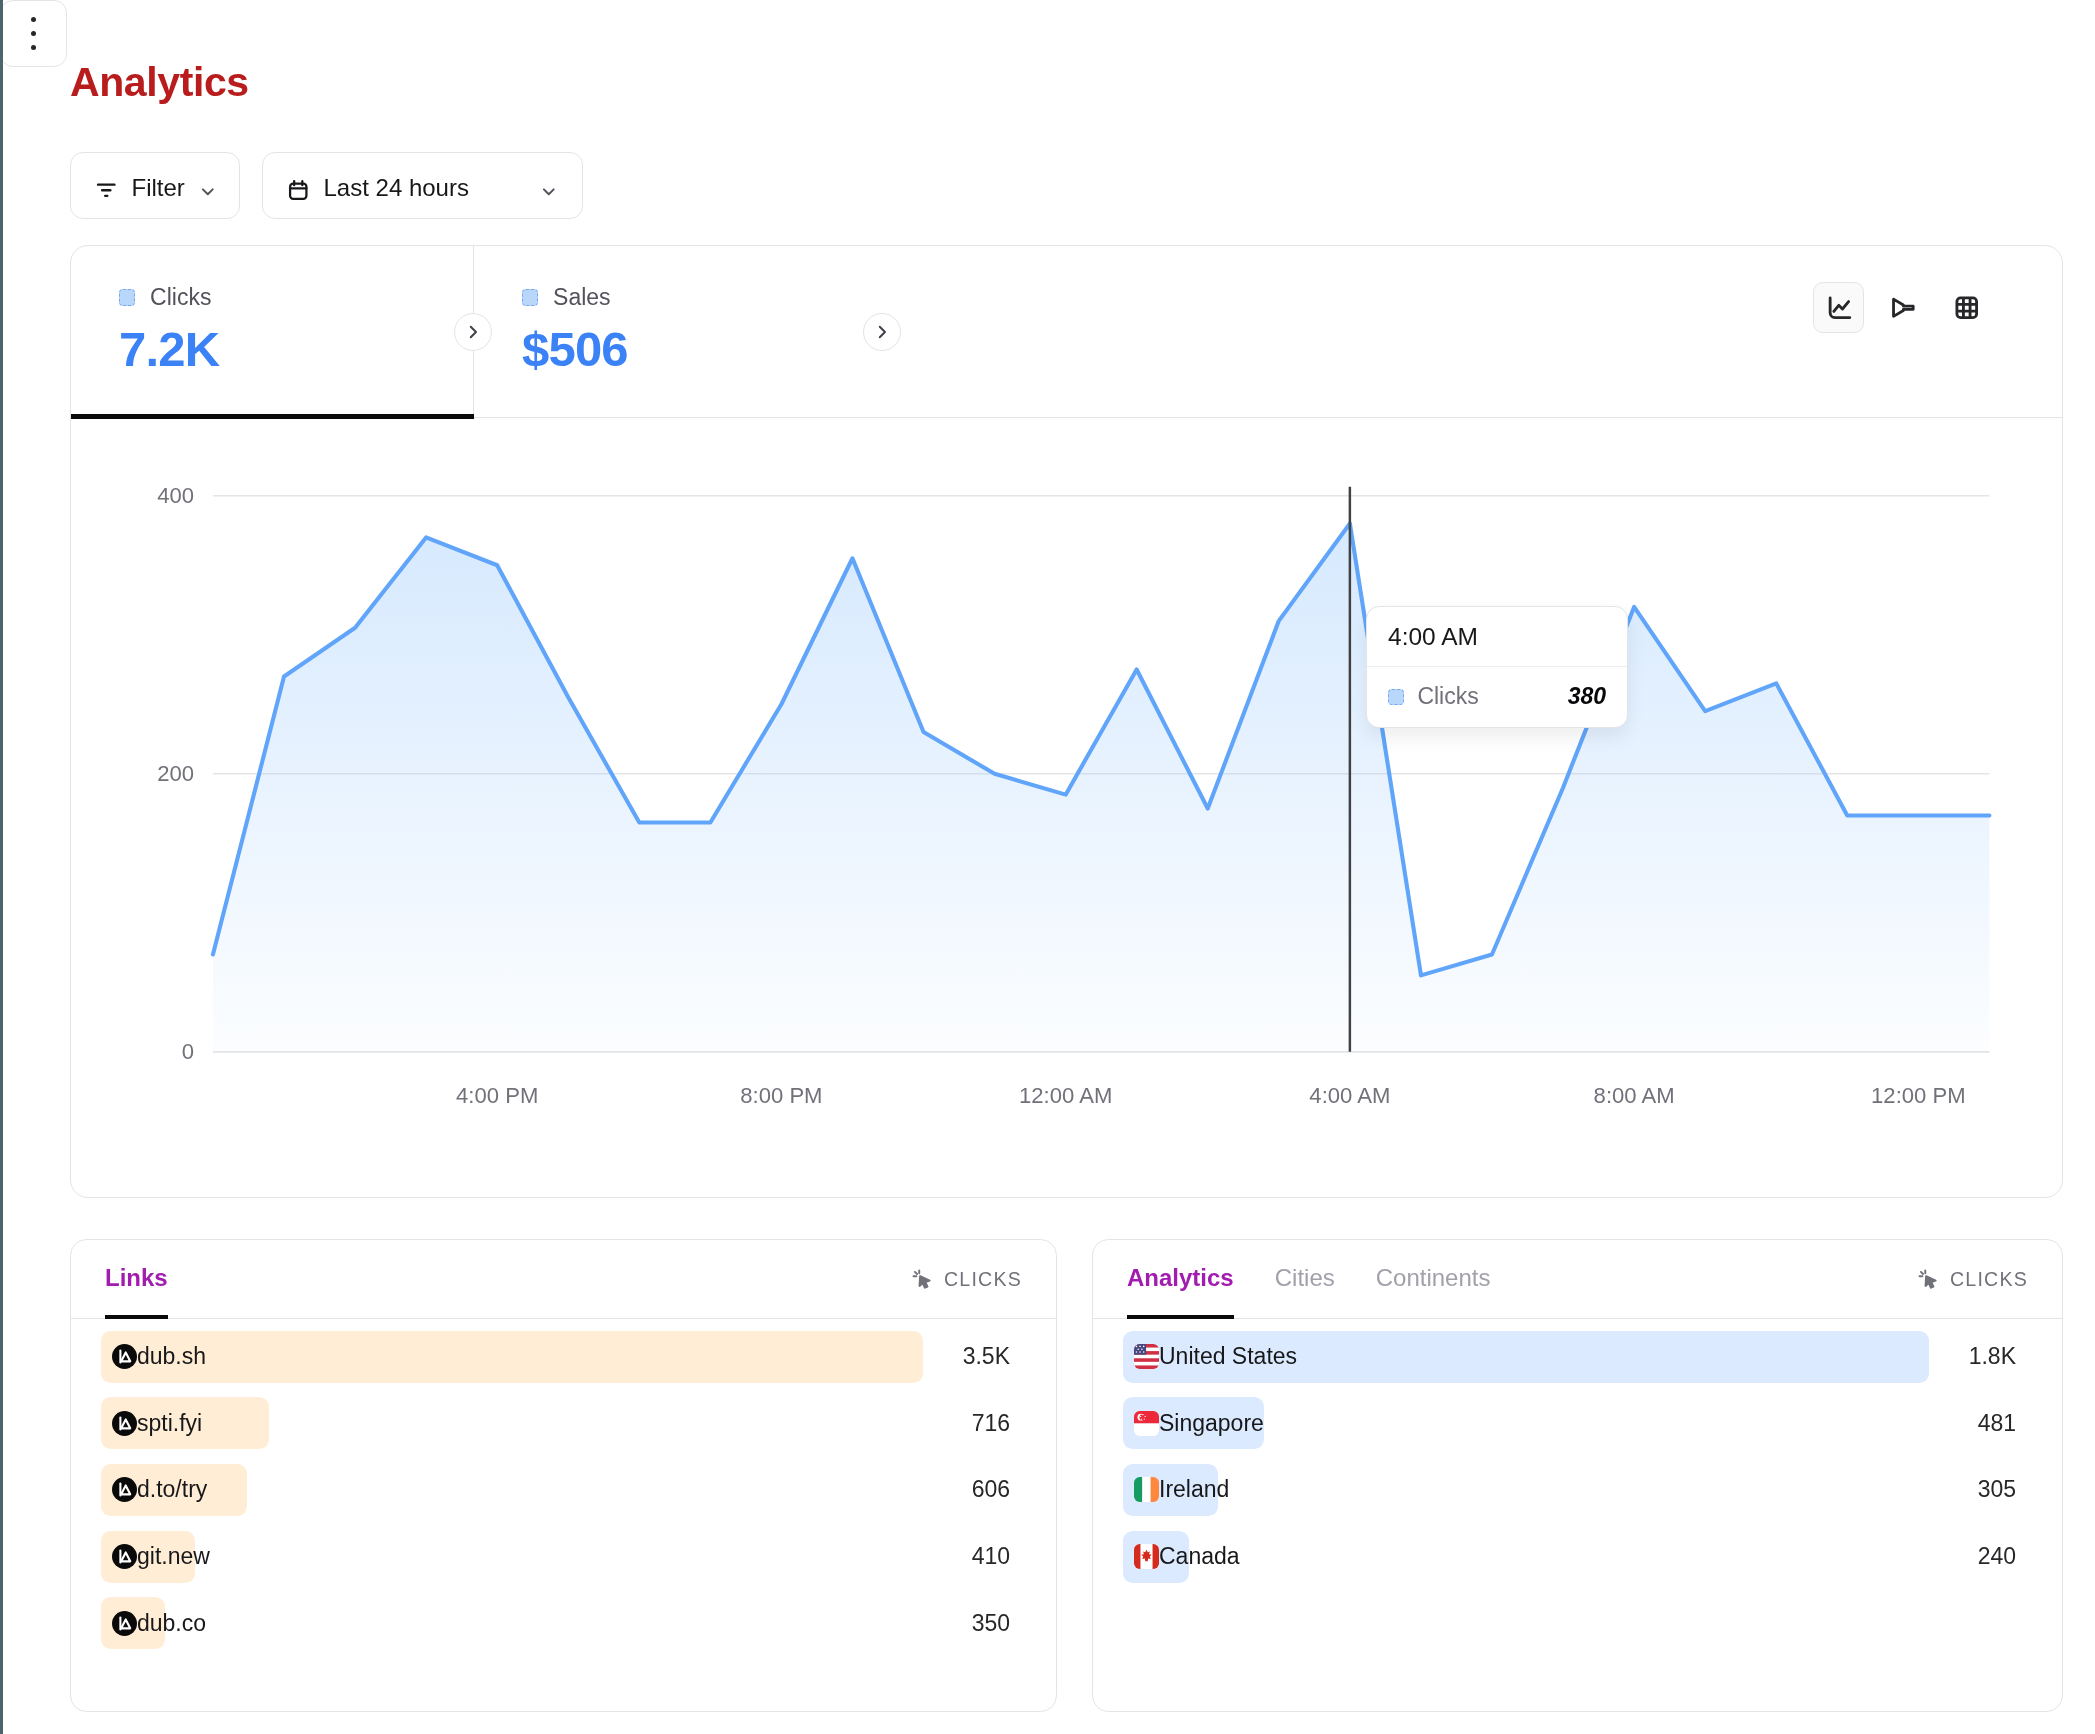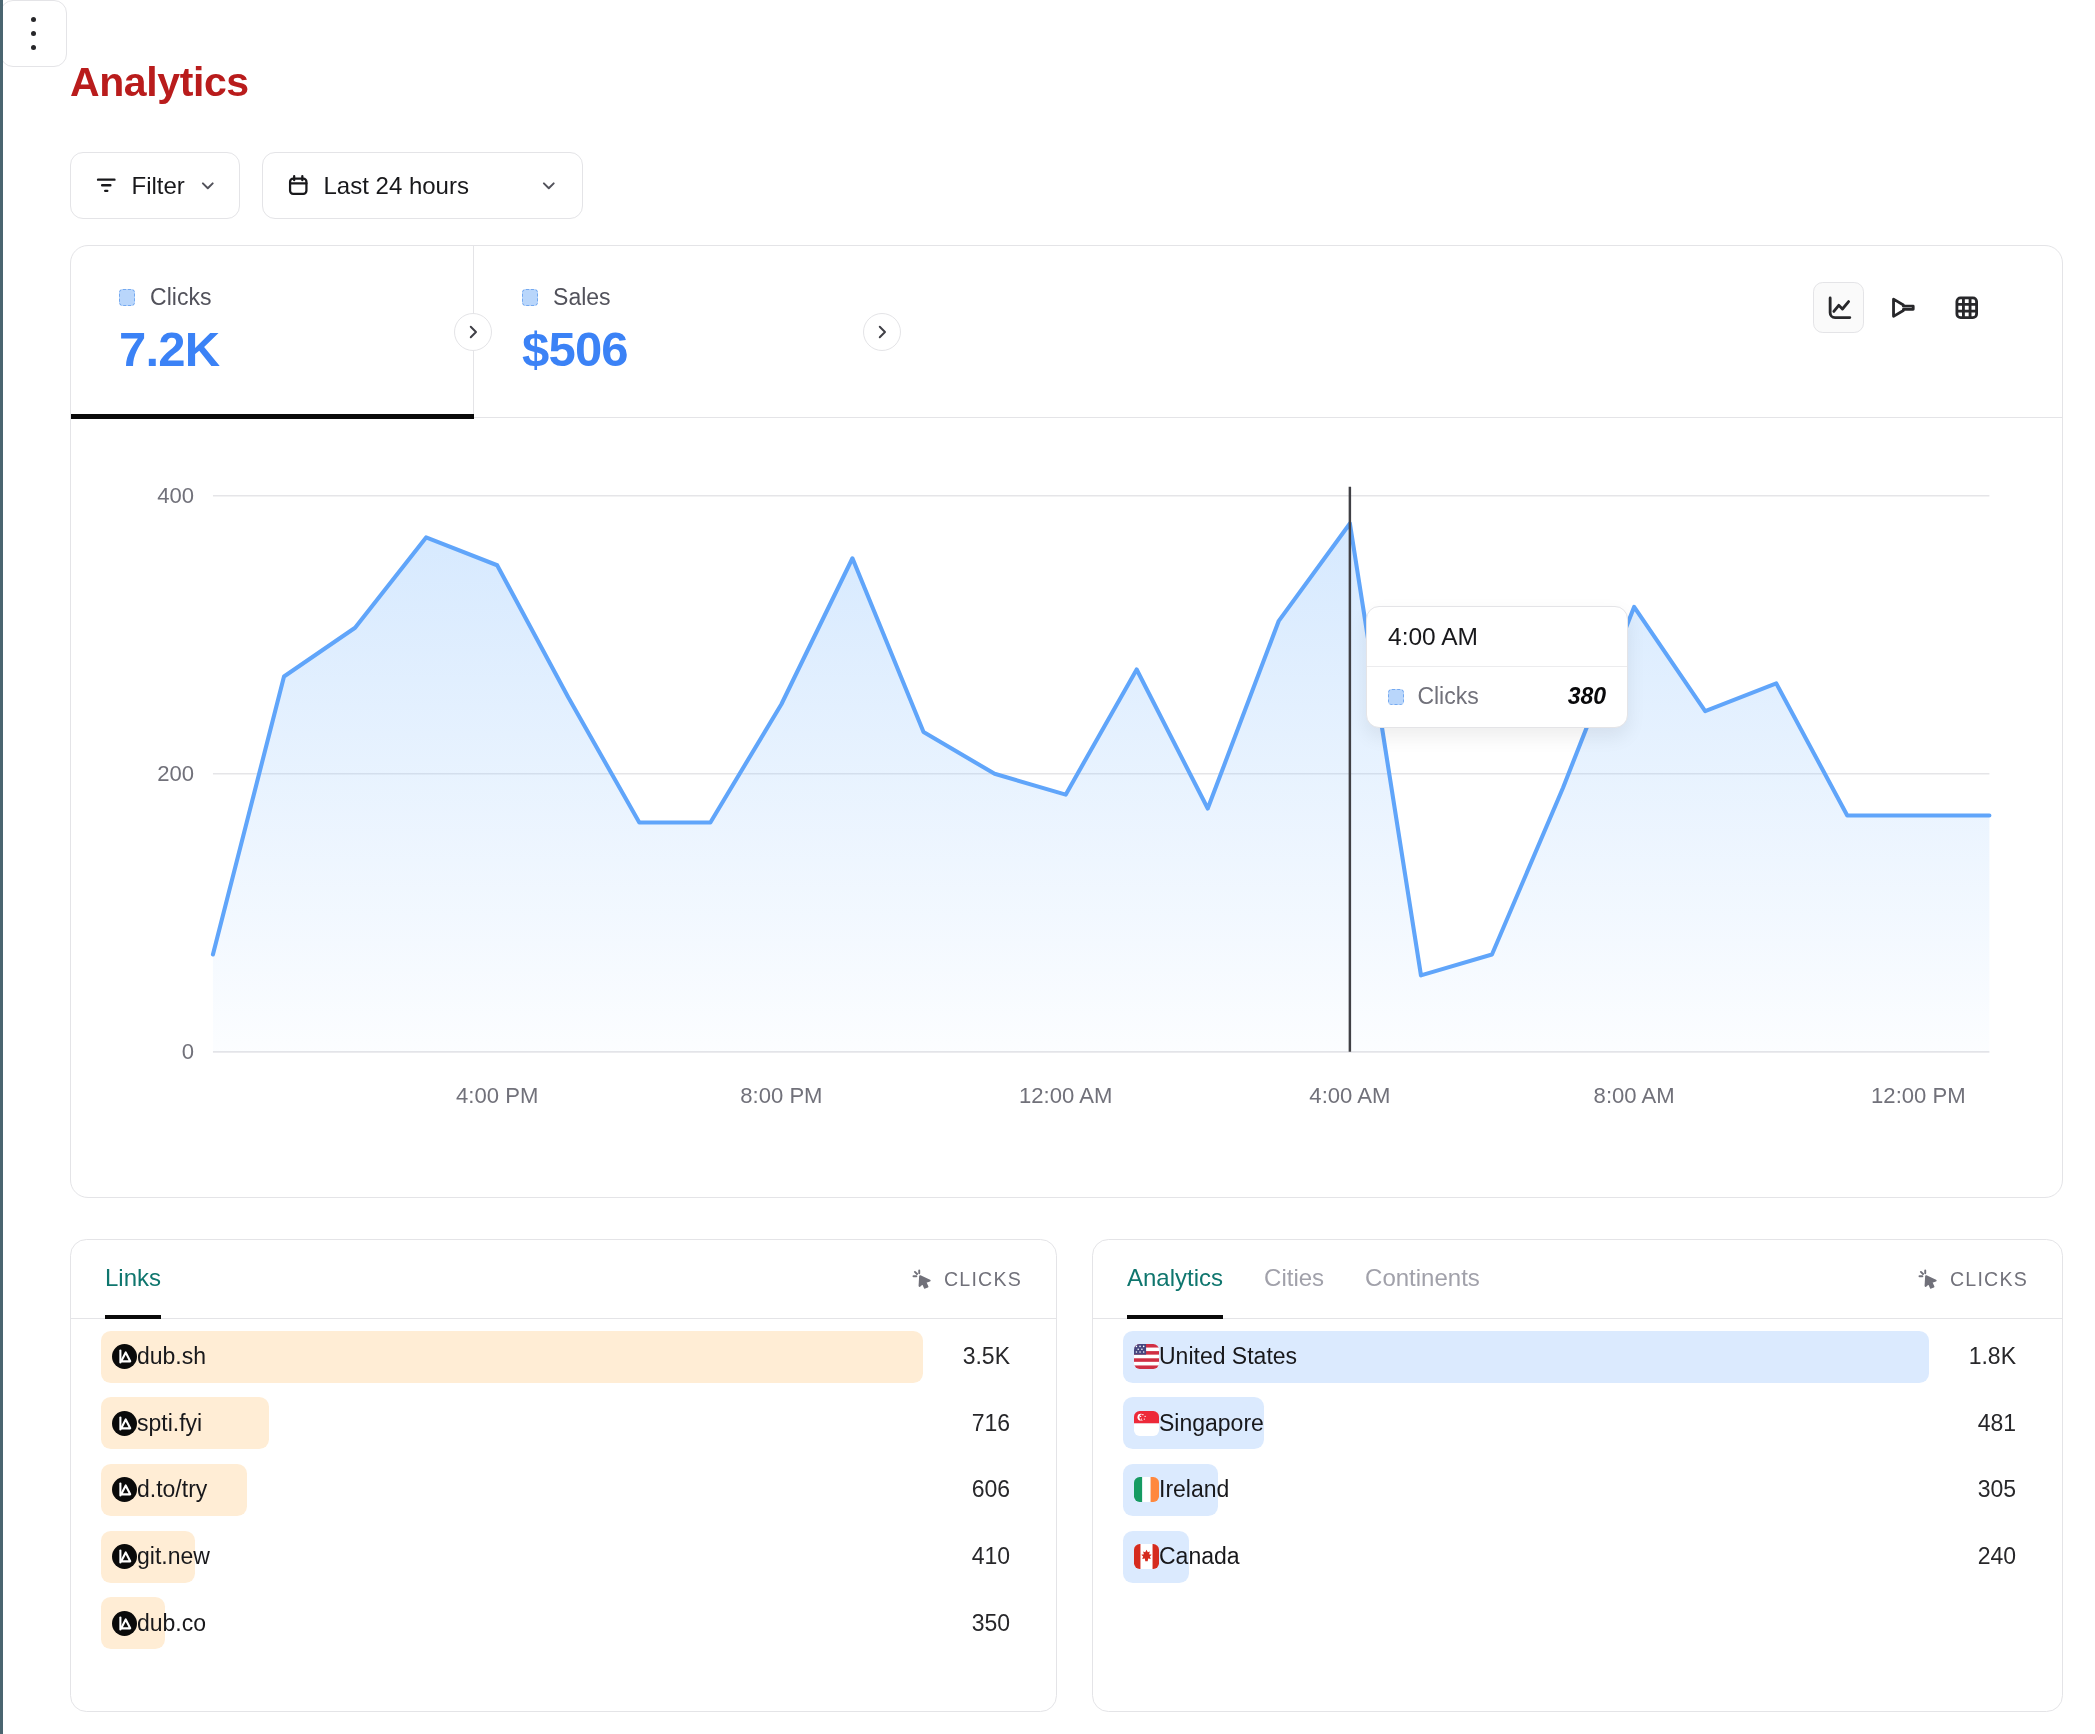--- a/index.html
+++ b/index.html
@@ -4,21 +4,21 @@
 <style>
   * { margin:0; padding:0; box-sizing:border-box; }
   html,body { width:2096px; height:1735px; background:#fff;
     font-family:"Liberation Sans", sans-serif; color:#18181b; overflow:hidden; }
   #page { position:relative; width:2096px; height:1735px; background:#fff; }
   #edge-strip { position:absolute; left:0; top:0; width:3.3px; height:100%; background:#4a6570; }
 
   .h1 { position:absolute; left:70px; top:59px; font-size:41px; font-weight:700; color:#b91c1c; letter-spacing:-0.4px; }
 
   .btn { position:absolute; height:67px; border:1.6px solid #e4e4e7; border-radius:13px; background:#fff;
-    display:flex; align-items:center; gap:13px; padding:8px 23px; font-size:24px; font-weight:500; color:#18181b; cursor:pointer; }
+    display:flex; align-items:flex-end; gap:13px; padding:16px 23px; font-size:24px; font-weight:500; color:#18181b; cursor:pointer; }
   #filter-btn { left:70px; top:152px; width:170px; }
   #date-btn { left:262px; top:152px; width:321px; }
   #date-btn .spacer { flex:1; }
   #kebab-btn { left:1994px; top:152px; width:67px; height:67px; border:1.6px solid #e4e4e7; border-radius:13px;
     background:#fff; display:flex; flex-direction:column; align-items:center; justify-content:center; gap:8.2px; cursor:pointer;}
   #kebab-btn i { width:5.7px; height:5.7px; border-radius:50%; background:#27272a; }
 
   .icon { flex:0 0 auto; display:inline-flex; }
   svg { display:block; }
 
@@ -47,21 +47,21 @@
     box-shadow:0 8.2px 19.6px rgba(0,0,0,.07); z-index:5; }
   #chart-tooltip .tip-head { padding:16.4px 21px 14.7px; font-size:24.5px; font-weight:500; color:#18181b; border-bottom:1.6px solid #ececee; }
   #chart-tooltip .tip-row { padding:16.4px 21px; display:flex; align-items:center; gap:13px; }
   #chart-tooltip .tip-row .lbl { font-size:23px; color:#71717a; flex:1; }
   #chart-tooltip .tip-row .val { font-size:23px; font-weight:700; color:#09090b;font-style:italic; }
 
   .panel { position:absolute; top:1239px; height:473px; border:1.6px solid #e4e4e7; border-radius:16.4px; background:#fff; }
   #links-panel { left:70px; width:987px; }
   #countries-panel { left:1092px; width:971px; }
   .panel-head { height:79px; border-bottom:1.6px solid #e4e4e7; display:flex; align-items:center; padding:0 34px; gap:41px; }
-  .panel-tab { height:79px; display:flex; align-items:center; font-size:24px; font-weight:400; color:#0f766e;
+  .panel-tab { height:79px; display:flex; align-items:center; font-size:24px; font-weight:700; color:#a21caf;
     border-bottom:4.1px solid transparent; margin-bottom:-1.6px; cursor:pointer; }
   .panel-tab.inactive { color:#a1a1aa; font-weight:500; }
   .panel-tab.active { border-bottom-color:#0a0a0a; }
   .panel-head .spacer { flex:1; }
   .metric { display:flex; align-items:center; gap:9.8px; font-size:19.6px; font-weight:500; letter-spacing:1.2px;
     color:#71717a; cursor:pointer; }
   .rows { padding:11.5px 46px 0 29.5px; }
   .row { position:relative; height:52px; margin-bottom:14.7px; display:flex; align-items:center; cursor:pointer; }
   .bar-zone { flex:1; position:relative; height:52px; margin-right:13px; }
   .bar { position:absolute; left:0; top:0; bottom:0; border-radius:9.8px; }

